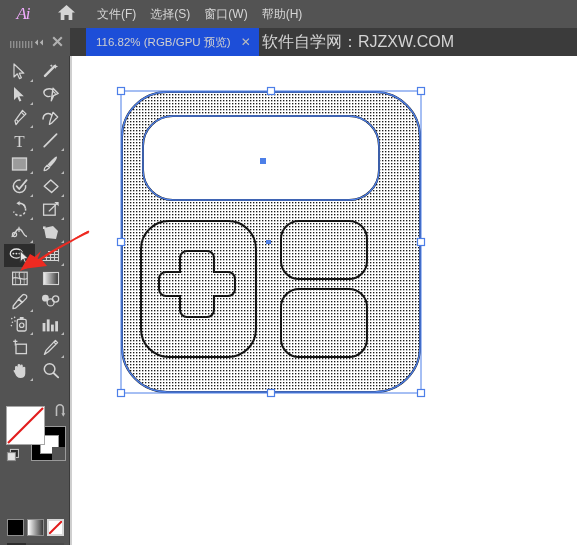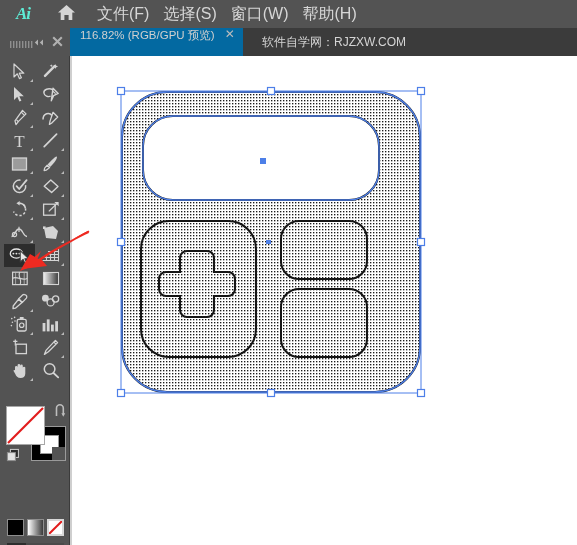--- a/index.html
+++ b/index.html
@@ -12,55 +12,55 @@
   }
   #app{position:relative;width:577px;height:545px;overflow:hidden;}
 
   
   .menubar{
     position:absolute;left:0;top:0;width:577px;height:28px;
     background:#535353;display:flex;align-items:center;
   }
   .ai-logo{
     width:46px;height:28px;display:flex;align-items:center;justify-content:center;
-    color:#5eead4;font-size:17px;font-weight:bold;font-style:italic;
+    color:#f0abfc;font-size:17px;font-weight:normal;font-style:italic;
     font-family:"Liberation Serif","DejaVu Serif",serif;letter-spacing:-1px;
   }
   .home-btn{width:40px;height:28px;display:flex;align-items:center;justify-content:center;}
   .menu-items{display:flex;align-items:center;margin-left:4px;}
   .menu-item{
-    color:#d6d6d6;font-size:16px;padding:0 7px;height:28px;
+    color:#d6d6d6;font-size:12px;padding:0 7px;height:28px;
     display:flex;align-items:center;white-space:nowrap;cursor:default;
   }
 
   
   .tabbar{
     position:absolute;left:0;top:28px;width:577px;height:28px;
     background:#3b3b3b;
   }
   .tool-dock-head{
     position:absolute;left:0;top:0;width:70px;height:28px;
     background:#535353;display:flex;align-items:center;justify-content:flex-end;
     padding-right:4px;box-sizing:border-box;
   }
   .chev-collapse{margin-right:7px;opacity:.75;}
   .dock-close{opacity:.75;margin-right:3px;}
   .doc-tab{
-    position:absolute;left:70px;top:0;height:28px;
-    background:#0369a1;display:flex;padding:0 6px 0 10px;
+    position:absolute;left:86px;top:0;height:28px;
+    background:#1d4ed8;display:flex;align-items:center;padding:0 6px 0 10px;
     box-sizing:border-box;
   }
   .doc-tab-label{color:#cfcfcf;font-size:11.5px;white-space:nowrap;}
   .doc-tab-close{
     color:#bdbdbd;font-size:12px;margin-left:10px;margin-right:2px;
     line-height:1;cursor:pointer;
   }
   .watermark{
     position:absolute;left:262px;top:0;height:28px;display:flex;align-items:center;
-    color:#d4d4d4;font-size:12px;white-space:nowrap;
+    color:#d4d4d4;font-size:16px;white-space:nowrap;
   }
 
   
   .toolpanel{
     position:absolute;left:0;top:56px;width:70px;height:489px;
     background:#535353;border-right:1px solid #3b3b3b;box-sizing:border-box;
   }
   .tool-grip{
     position:absolute;left:10px;top:-22px;width:26px;height:7px;
   }

